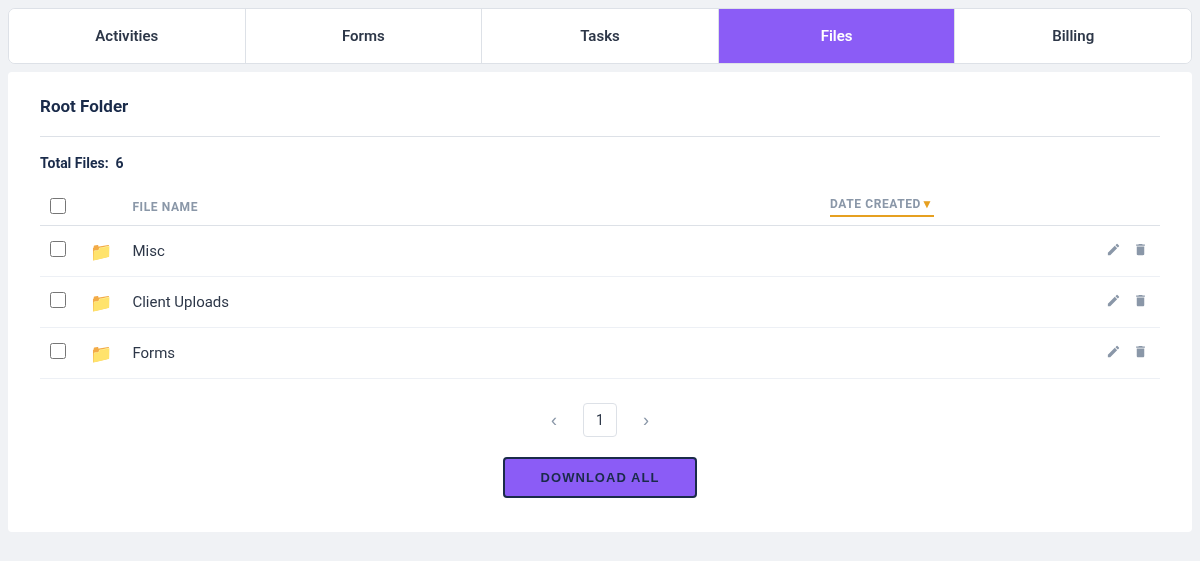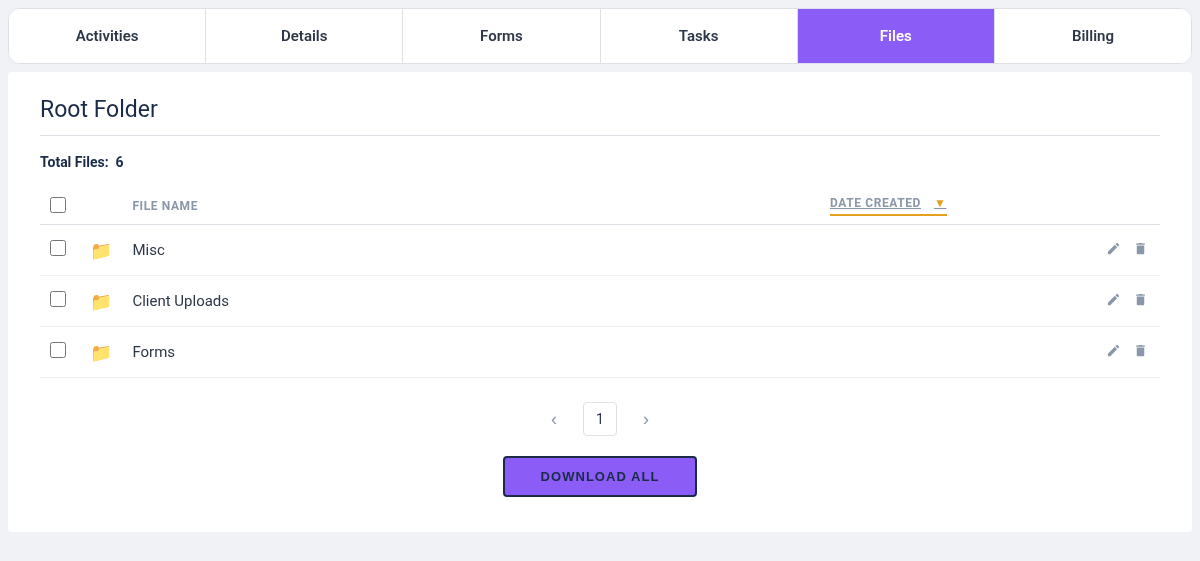--- a/index.html
+++ b/index.html
@@ -2,21 +2,21 @@
 <html><head>
   <meta charset="utf-8">
   <style>
     * { box-sizing: border-box; margin: 0; padding: 0; }
     body { font-family: -apple-system, BlinkMacSystemFont, 'Segoe UI', Roboto, sans-serif; background: #f0f2f5; }
 
     .tab-bar {
       display: flex;
       background: #fff;
       border: 1px solid #dde1e7;
-      border-radius: 12px;
+      border-radius: 7px;
       overflow: hidden;
       margin: 8px;
     }
     .tab {
       flex: 1;
       padding: 18px 10px;
       text-align: center;
       font-size: 15px;
       font-weight: 600;
       color: #2d3748;
@@ -32,24 +32,24 @@
 
     .main-content {
       background: #fff;
       margin: 8px;
       border-radius: 4px;
       padding: 24px 32px 32px;
       min-height: 460px;
     }
 
     .section-title {
-      font-size: 23px;
-      font-weight: 400;
+      font-size: 17px;
+      font-weight: 700;
       color: #1a2b4a;
-      margin-bottom: 12px;
+      margin-bottom: 20px;
     }
     .divider {
       border: none;
       border-top: 1px solid #dde1e7;
       margin-bottom: 18px;
     }
 
     .toolbar {
       display: flex;
       align-items: center;
@@ -108,25 +108,24 @@
     }
     .col-check { width: 40px; }
     .col-icon { width: 40px; }
     .col-name { }
     .col-date { width: 260px; }
     .col-actions { width: 80px; }
 
     .th-date-inner {
       display: flex;
       align-items: center;
-      gap: 13px;
+      gap: 0;
       border-bottom: 2px solid #e6a020;
       padding-bottom: 4px;
       display: inline-flex;
-      text-decoration: underline;
     }
     .sort-arrow { color: #e6a020; font-size: 12px; }
 
     .file-table tbody tr {
       border-bottom: 1px solid #edf0f5;
     }
     .file-table tbody tr td {
       padding: 14px 10px;
       font-size: 15px;
       color: #2d3748;
@@ -202,23 +201,20 @@
       cursor: pointer;
       accent-color: #3a8a5a;
     }
   </style>
 </head>
 <body>
 
 <div class="tab-bar">
   <div class="tab">
     <span>Activities</span>
-  </div>
-  <div class="tab">
-    <span>Details</span>
   </div>
   <div class="tab">
     <span>Forms</span>
   </div>
   <div class="tab">
     <span>Tasks</span>
   </div>
   <div class="tab active">
     <span>Files</span>
   </div>

